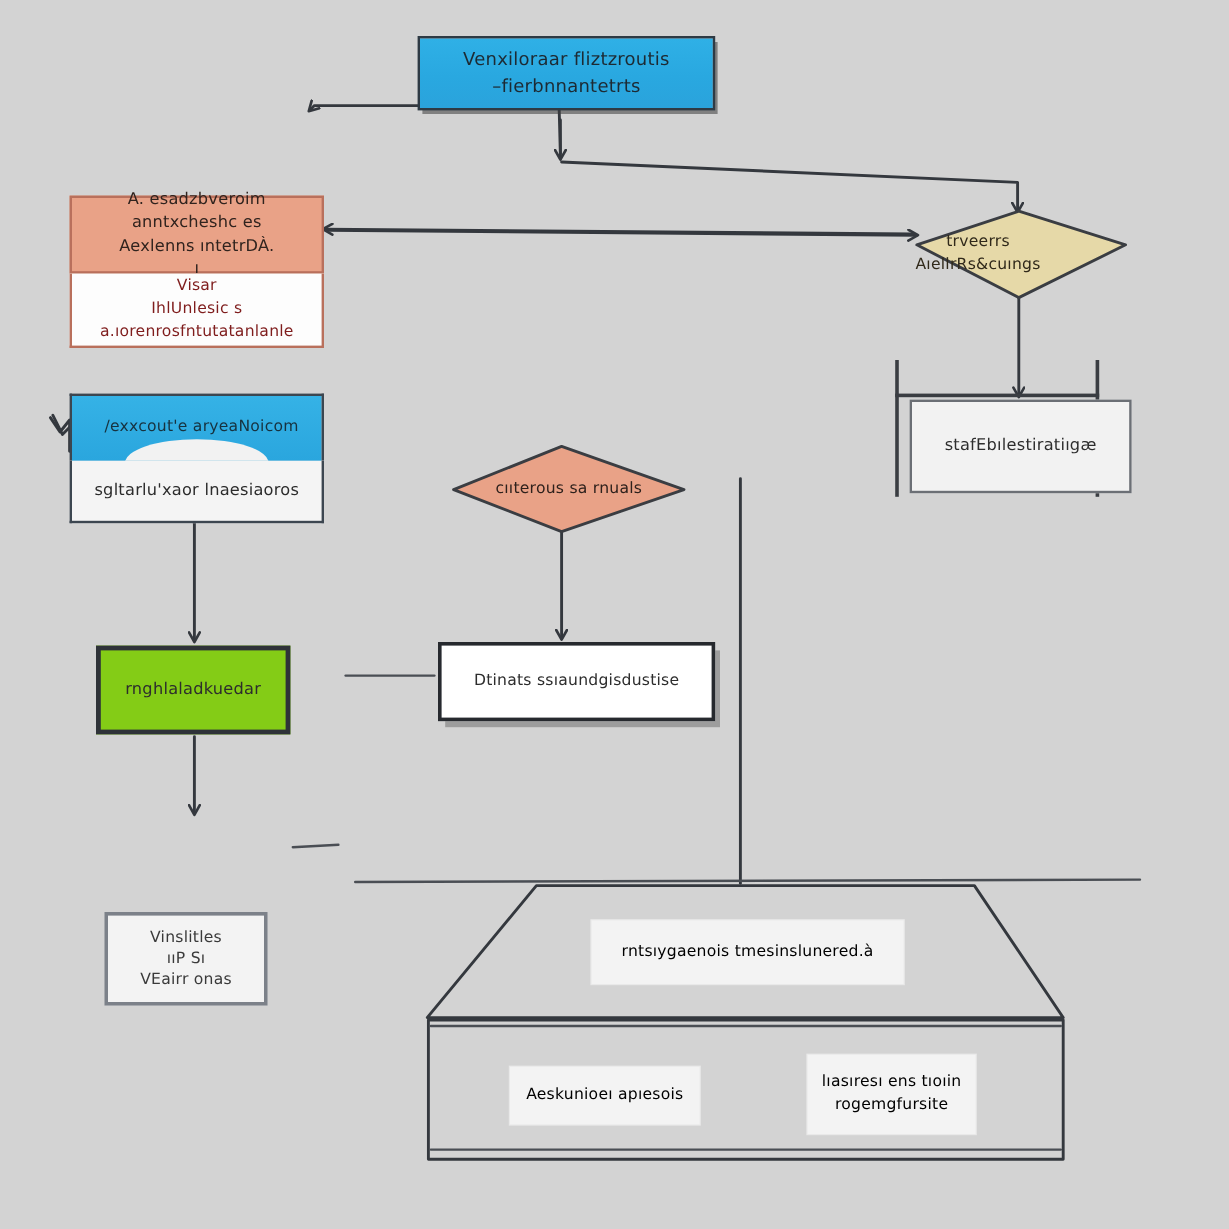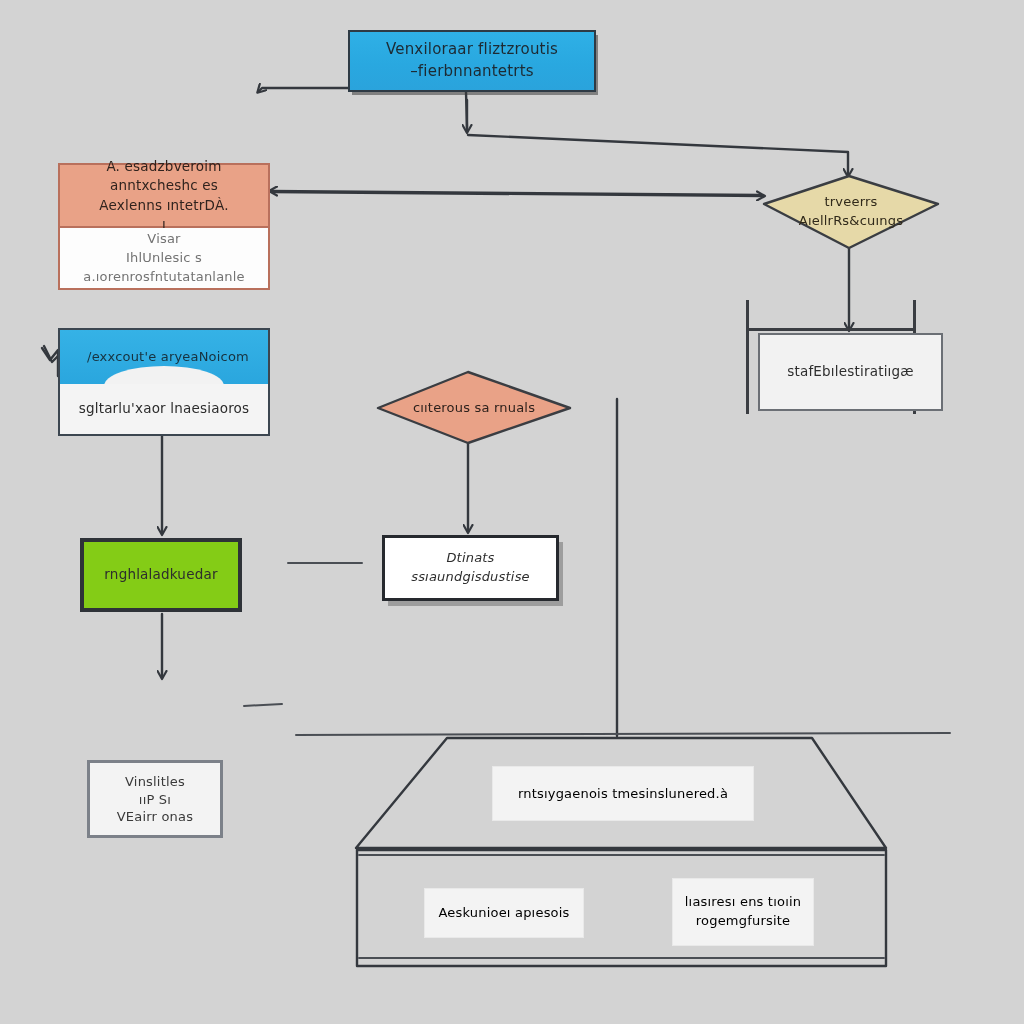--- a/index.html
+++ b/index.html
@@ -37,21 +37,21 @@
   
   .cardhdr{
     border:2px solid #b9705c;
     background:#e9a287;
   }
   .cardhdr .lbl{font-size:13.5px;color:#30231e;}
   .cardbody{
     border:2px solid #b9705c;border-top:none;
     background:#fdfdfd;
   }
-  .cardbody .lbl{font-size:13px;color:#737373;}
+  .cardbody .lbl{font-size:13px;color:#7f1d1d;}
 
   
   .bluehdr{
     border:2px solid #3c4650;border-bottom:none;
     background:linear-gradient(180deg,#35b2e6 0%,#2aa6de 100%);
     overflow:hidden;
   }
   .bluehdr .lbl{font-size:13px;color:#17323f;padding-left:16px;}
   .bluehdr .notch{
     position:absolute;left:50%;bottom:-22px;
@@ -190,21 +190,21 @@
   </div>
 
   <div class="node bluehdr" style="left:58px;top:328px;width:212px;height:56px;">
     <div class="lbl">/exxcout'e aryeaNoicom</div>
     <div class="notch"></div>
   </div>
   <div class="node bluebody" style="left:58px;top:384px;width:212px;height:52px;">
     <div class="lbl">sgltarlu'xaor  lnaesiaoros</div>
   </div>
 
-  <div class="node" style="left:764px;top:176px;width:174px;height:72px;">
+  <div class="node" style="left:728px;top:176px;width:174px;height:72px;">
     <div class="lbl" style="font-size:13px;color:#30291a;">trveerrs
 AıellrRs&amp;cuıngs</div>
   </div>
 
   <div class="node" style="left:746px;top:300px;width:170px;height:114px;">
     <div class="railtop" style="left:0;top:28px;width:170px;"></div>
     <div class="rail" style="left:0;top:0;height:114px;"></div>
     <div class="rail" style="left:167px;top:0;height:114px;"></div>
     <div class="subr" style="position:absolute;left:12px;top:33px;width:146px;height:74px;padding-left:35px;">
       <div class="lbl">stafEbılestiratiıgæ</div>
@@ -212,21 +212,21 @@
   </div>
 
   <div class="node" style="left:378px;top:372px;width:192px;height:71px;">
     <div class="lbl" style="font-size:13px;color:#2e211c;">cııterous sa rnuals</div>
   </div>
 
   <div class="node boxthick" style="left:80px;top:538px;width:162px;height:74px;">
     <div class="lbl">rnghlaladkuedar</div>
   </div>
 
-  <div class="node boxshadow" style="left:382px;top:535px;width:177px;height:66px;font-style:italic;">
+  <div class="node boxshadow" style="left:365px;top:535px;width:231px;height:66px;">
     <div class="lbl">Dtinats ssıaundgisdustise</div>
   </div>
 
 
   <div class="node boxthin" style="left:87px;top:760px;width:136px;height:78px;">
     <div class="lbl" style="line-height:1.35;">Vinslitles
 ııP&nbsp;Sı
 VEairr onas</div>
   </div>
 

